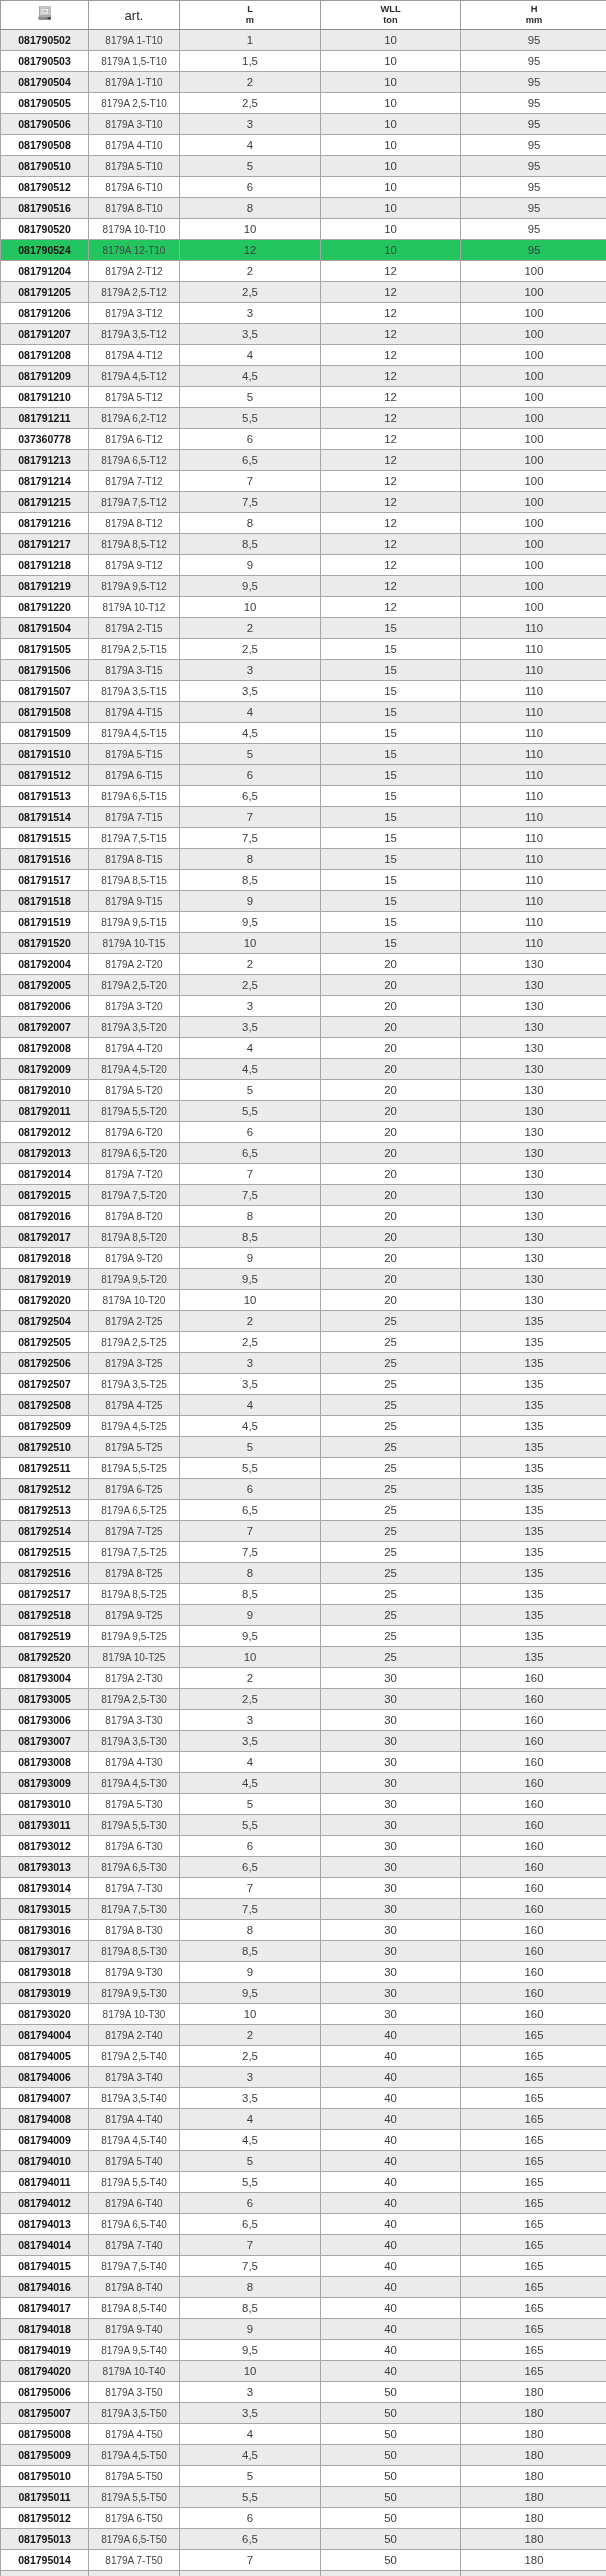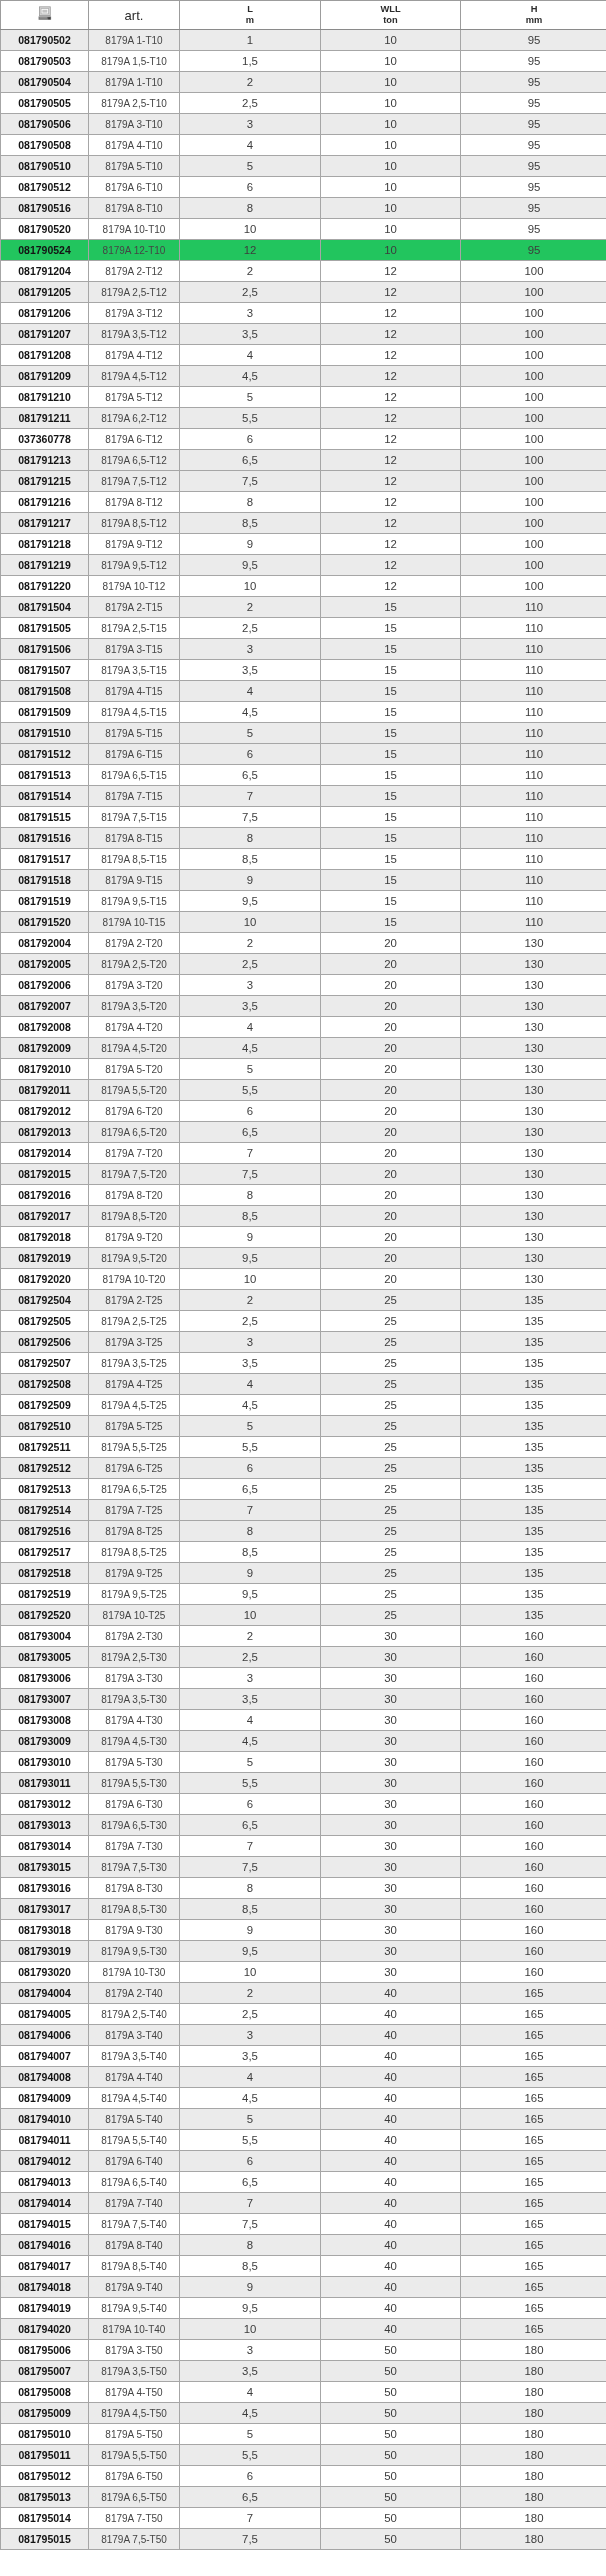--- a/index.html
+++ b/index.html
@@ -232,20 +232,27 @@
         <td class="col3">12</td>
         <td class="col4">100</td>
       </tr>
       <tr class="shade">
         <td class="col0">081791213</td>
         <td class="col1">8179A 6,5-T12</td>
         <td class="col2">6,5</td>
         <td class="col3">12</td>
         <td class="col4">100</td>
       </tr>
+      <tr class="plain">
+        <td class="col0">081791214</td>
+        <td class="col1">8179A 7-T12</td>
+        <td class="col2">7</td>
+        <td class="col3">12</td>
+        <td class="col4">100</td>
+      </tr>
       <tr class="shade">
         <td class="col0">081791215</td>
         <td class="col1">8179A 7,5-T12</td>
         <td class="col2">7,5</td>
         <td class="col3">12</td>
         <td class="col4">100</td>
       </tr>
       <tr class="plain">
         <td class="col0">081791216</td>
         <td class="col1">8179A 8-T12</td>
@@ -579,20 +586,27 @@
         <td class="col0">081792513</td>
         <td class="col1">8179A 6,5-T25</td>
         <td class="col2">6,5</td>
         <td class="col3">25</td>
         <td class="col4">135</td>
       </tr>
       <tr class="shade">
         <td class="col0">081792514</td>
         <td class="col1">8179A 7-T25</td>
         <td class="col2">7</td>
+        <td class="col3">25</td>
+        <td class="col4">135</td>
+      </tr>
+      <tr class="plain">
+        <td class="col0">081792515</td>
+        <td class="col1">8179A 7,5-T25</td>
+        <td class="col2">7,5</td>
         <td class="col3">25</td>
         <td class="col4">135</td>
       </tr>
       <tr class="shade">
         <td class="col0">081792516</td>
         <td class="col1">8179A 8-T25</td>
         <td class="col2">8</td>
         <td class="col3">25</td>
         <td class="col4">135</td>
       </tr>

